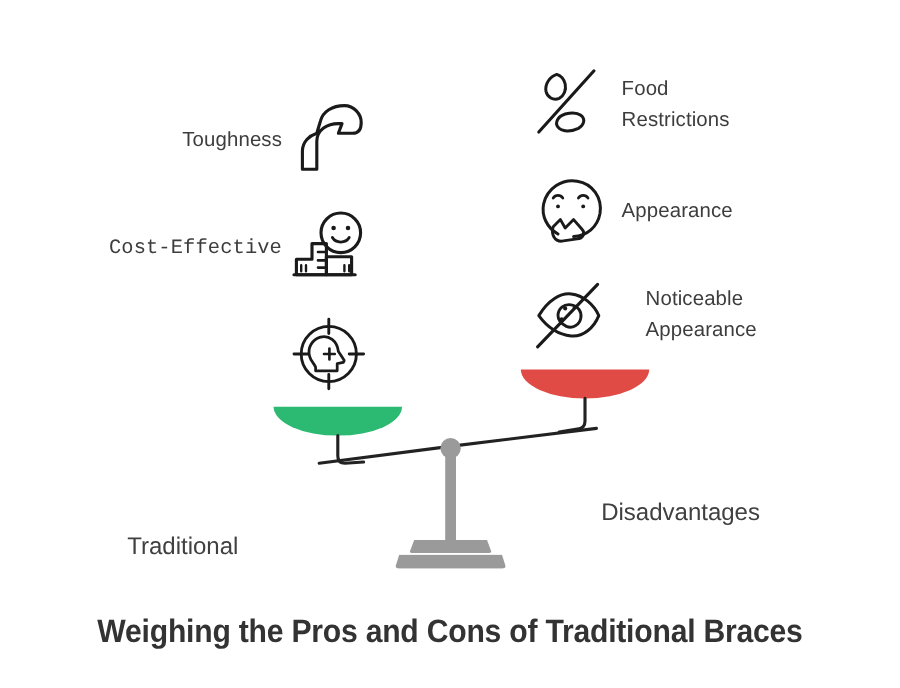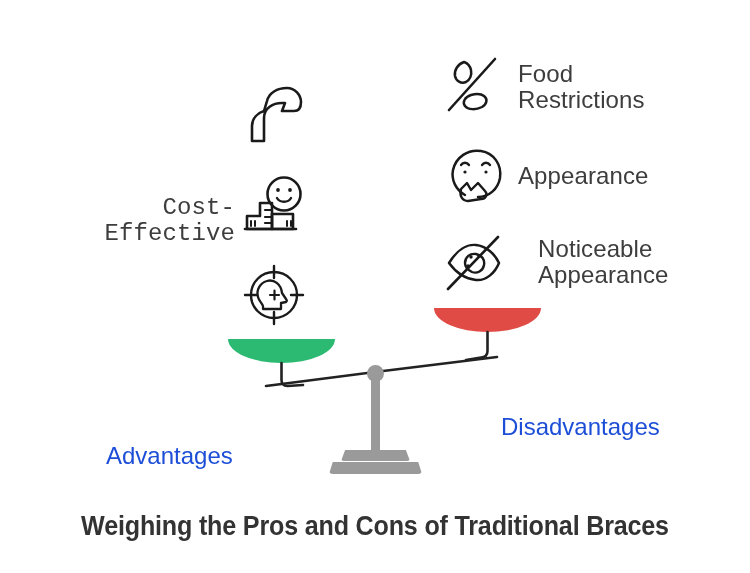--- a/index.html
+++ b/index.html
@@ -14,21 +14,21 @@
     position: relative;
     width: 750px;
     height: 573px;
     background: #ffffff;
     overflow: hidden;
   }
 
   
   .item-label {
     position: absolute;
-    font-size: 24px;
+    font-size: 17px;
     line-height: 26px;
     color: #3d3d3d;
     letter-spacing: 0.1px;
     white-space: pre-line;
   }
   .item-label.right-align { text-align: right; }
   .item-label.left-align  { text-align: left; }
 
   .icon-box {
     position: absolute;
@@ -63,23 +63,23 @@
   }
   .fulcrum {
     position: absolute;
     background: #9a9a9a;
     border-radius: 50%;
   }
 
   
   .side-caption {
     position: absolute;
-    font-size: 24px;
+    font-size: 20px;
     line-height: 26px;
-    color: #1d4ed8;
+    color: #404040;
   }
 
   
   .title {
     position: absolute;
     left: 0;
     width: 750px;
     text-align: center;
     font-family: "Liberation Sans Narrow", "Liberation Sans", sans-serif;
     font-weight: bold;
@@ -87,20 +87,21 @@
     color: #333333;
     letter-spacing: -0.2px;
     transform: scaleX(0.93);
   }
 </style>
 </head>
 <body>
 
 <div id="canvas">
 
+  <div class="item-label right-align" style="left:40px; top:104px; width:195px;">Toughness</div>
   <span class="icon-box" style="left:243px; top:84px;">
     <svg width="62" height="60" viewBox="0 0 62 60">
       <path d="M21 57 L21 34 C21 24 30 19 39 19
                L42 19 L39 27 L51 27
                C56 27 58 23 58 18 C58 11 52 4 44 4
                C34 4 26 9 24 17 L21 27
                C15 29 9 34 9 42 L9 57 Z" fill="none" stroke="#1a1a1a" stroke-width="2.6" stroke-linejoin="round" stroke-linecap="round"></path>
     </svg>
   </span>
 
@@ -189,18 +190,18 @@
     <path d="M266 386 L375 372 L497 357" fill="none" stroke="#222222" stroke-width="2.6" stroke-linecap="round"></path>
   </svg>
 
   <div class="fulcrum" style="left:367px; top:365px; width:17px; height:17px;"></div>
 
   <div class="post" style="left:371px; top:378px; width:9px; height:74px;"></div>
 
   <div class="base-tier t1" style="left:341px; top:450px; width:69px; height:11px;"></div>
   <div class="base-tier t2" style="left:329px; top:462px; width:93px; height:12px;"></div>
 
-  <div class="side-caption" style="left:106px; top:443px;">Advantages</div>
+  <div class="side-caption" style="left:106px; top:443px;">Traditional</div>
   <div class="side-caption" style="left:501px; top:414px;">Disadvantages</div>
 
   <div class="title" style="top:511px;">Weighing the Pros and Cons of Traditional Braces</div>
 
 </div>
 
 </body></html>

